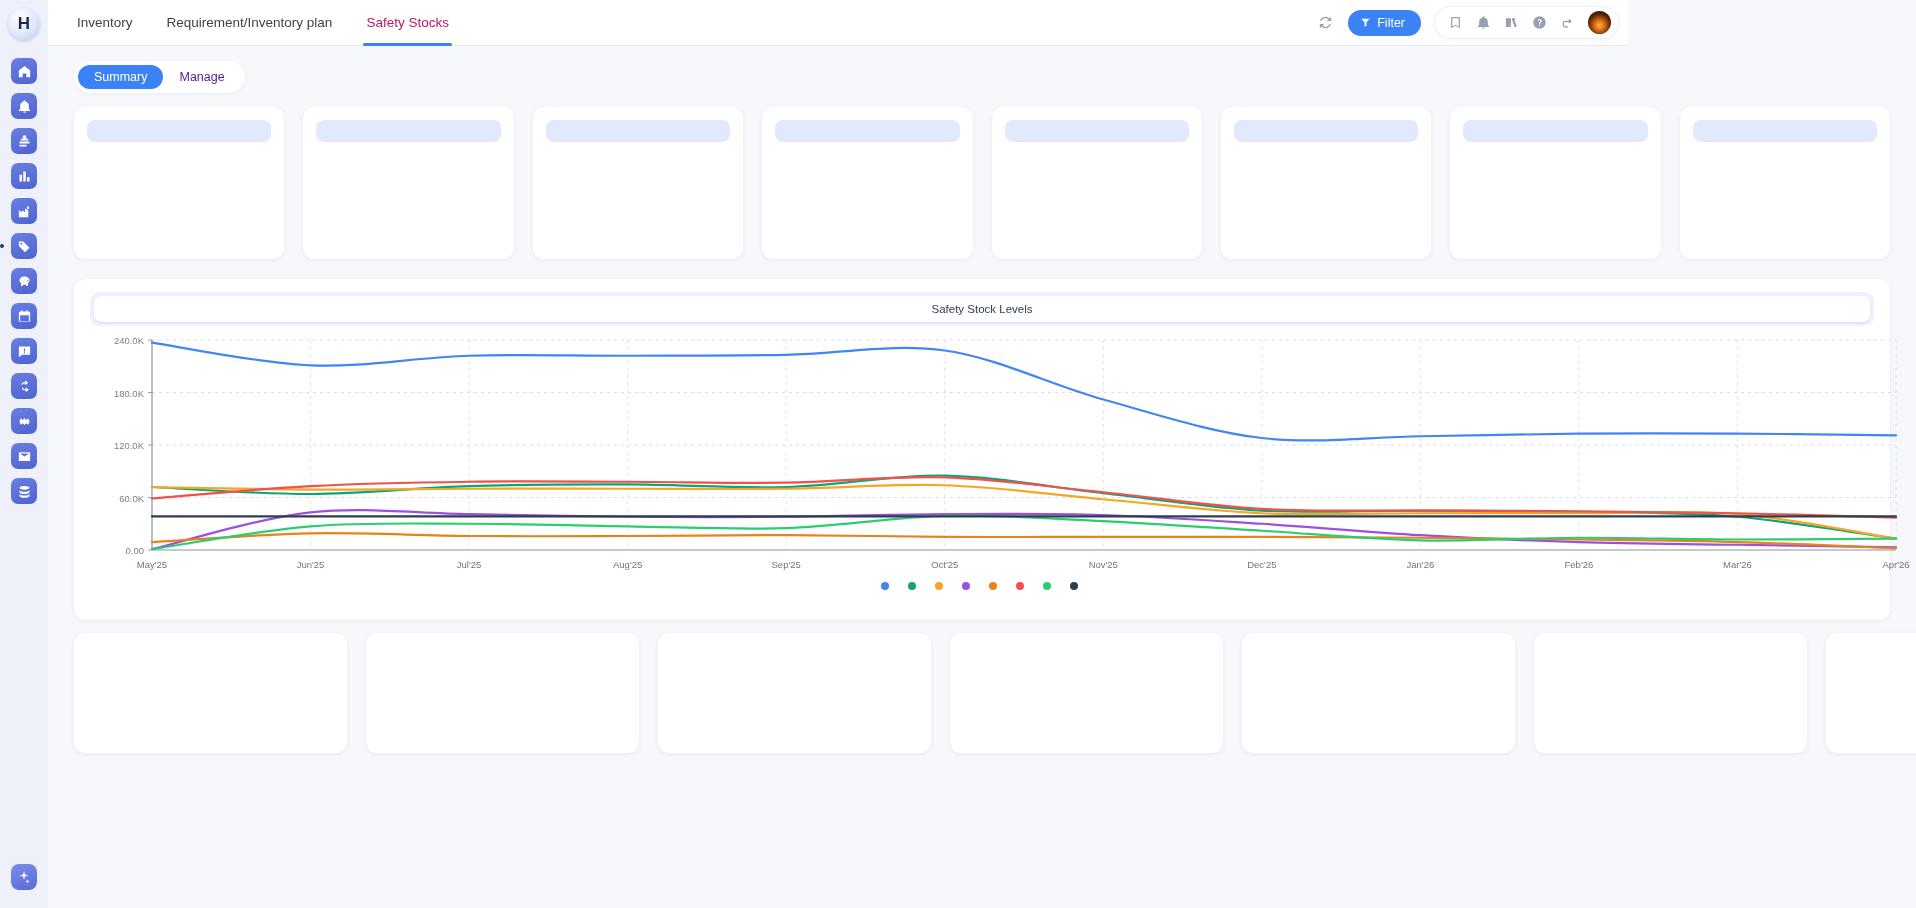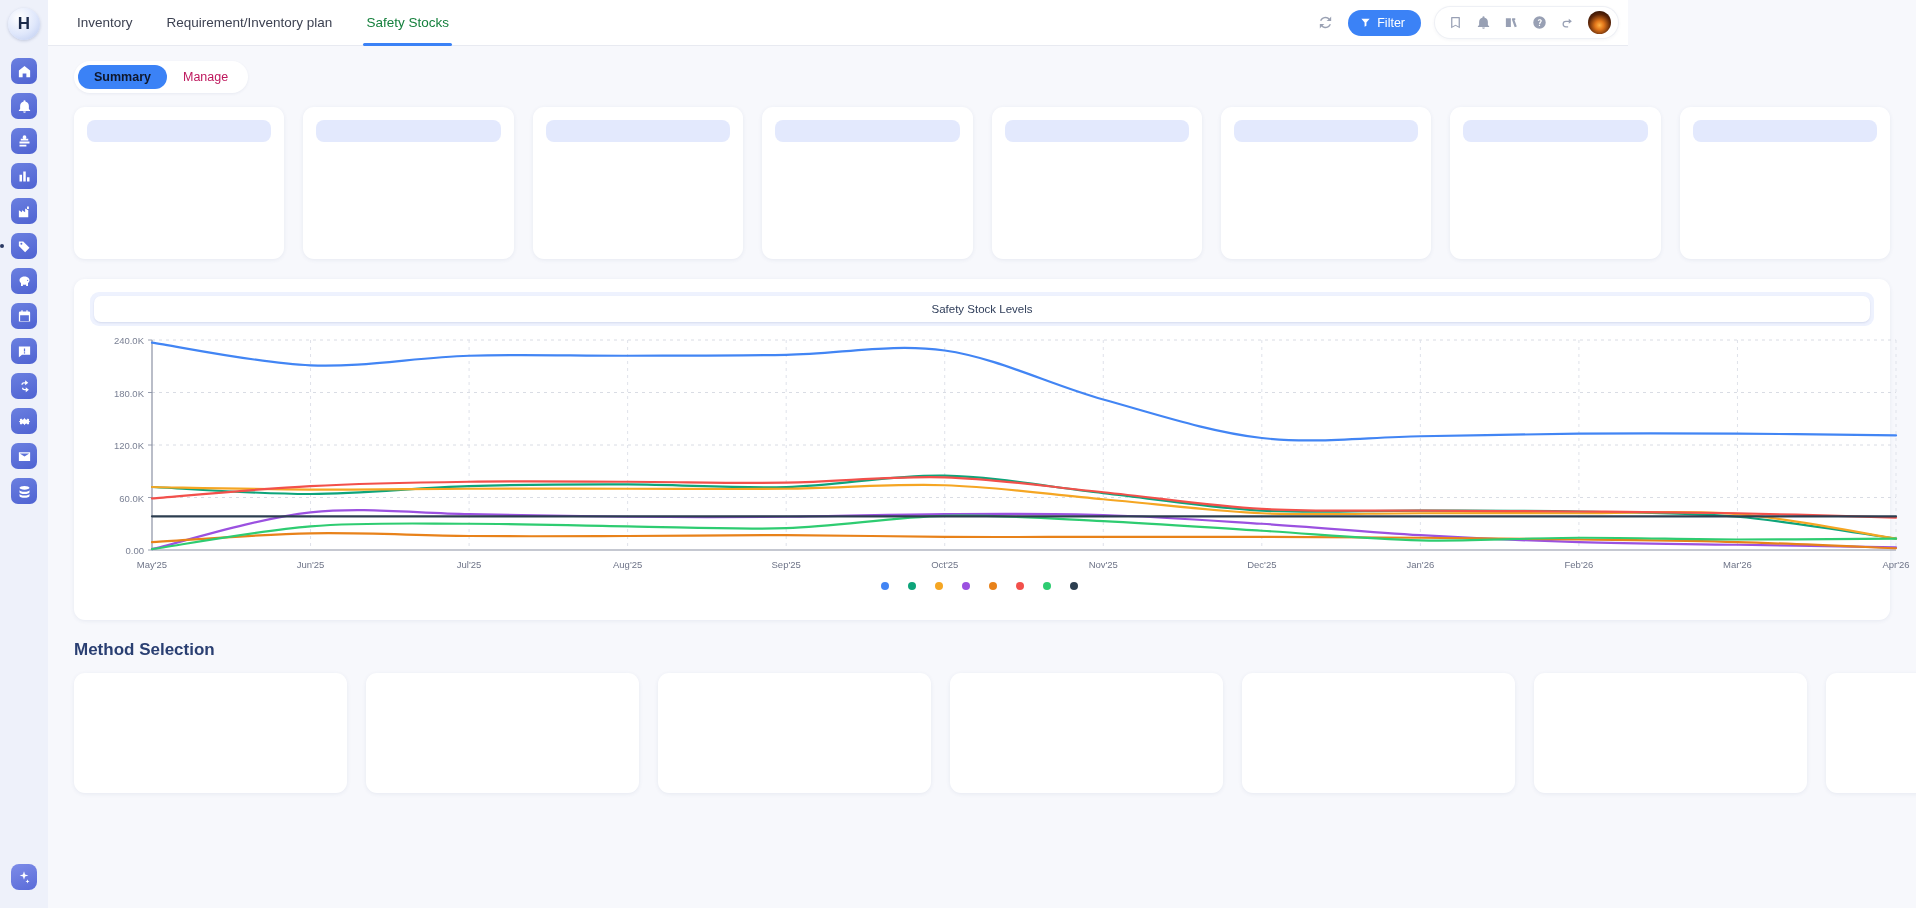--- a/index.html
+++ b/index.html
@@ -57,21 +57,21 @@
     background: #ffffff;
     border-bottom: 1px solid #e8eaf1;
     display: flex; align-items: center;
   }
   .nav-tabs { display: flex; align-items: center; height: 46px; margin-left: 12px; }
   .nav-tab {
     font-size: 13.5px; color: #3d4252;
     padding: 0 17px; height: 46px; line-height: 46px;
     cursor: pointer; position: relative; white-space: nowrap;
   }
-  .nav-tab.active { color: #15803d; }
+  .nav-tab.active { color: #be185d; }
   .nav-tab.active::after {
     content:""; position:absolute; left:14px; right:14px; bottom:0;
     height: 2.5px; background:#3b82f6; border-radius:2px;
   }
   .top-right { margin-left: auto; display:flex; align-items:center; gap: 14px; padding-right: 10px; }
   .refresh-icon { cursor:pointer; display:flex; }
   .refresh-icon svg { width:17px; height:17px; fill:#9aa1b3; }
   .filter-btn {
     background:#3b82f6; color:#fff; border:none; border-radius:16px;
     height:26px; padding: 0 16px 0 12px;
@@ -101,23 +101,23 @@
   }
 
   
   .seg-wrap {
     margin: 15px 0 0 26px;
     display:inline-flex; background:#fff; border-radius:18px; padding:4px;
     box-shadow: 0 1px 3px rgba(40,60,120,.07);
   }
   .seg {
     font-size:12.5px; padding: 5px 16px; border-radius:14px;
-    color:#be185d; cursor:pointer; white-space:nowrap;
-  }
-  .seg.on { background:#3b82f6; color:#0f172a; font-weight:bold; }
+    color:#4c1d95; cursor:pointer; white-space:nowrap;
+  }
+  .seg.on { background:#3b82f6; color:#ffffff; font-weight:normal; }
 
   
   .cards {
     display:flex; gap:19px; margin: 14px 0 0 26px;
     padding-right: 26px;
   }
   .card {
     flex: 1 1 0; min-width:0;
     background:#fff; border-radius:11px;
     box-shadow: 0 1px 4px rgba(40,60,120,.08);
@@ -485,21 +485,20 @@
           <span class="dot" style="background:#2ecc71"></span>
           <span></span>
         </div>
         <div class="lg">
           <span class="dot" style="background:#2c3e50"></span>
           <span></span>
         </div>
       </div>
   </div>
 
-  <div class="ms-title">Method Selection</div>
   <div class="ms-cards" id="ms-cards">
       <div class="ms-card">
         <div class="ms-name"></div>
         <div class="ms-desc"></div>
       </div>
       <div class="ms-card">
         <div class="ms-name"></div>
         <div class="ms-desc"></div>
       </div>
       <div class="ms-card">

